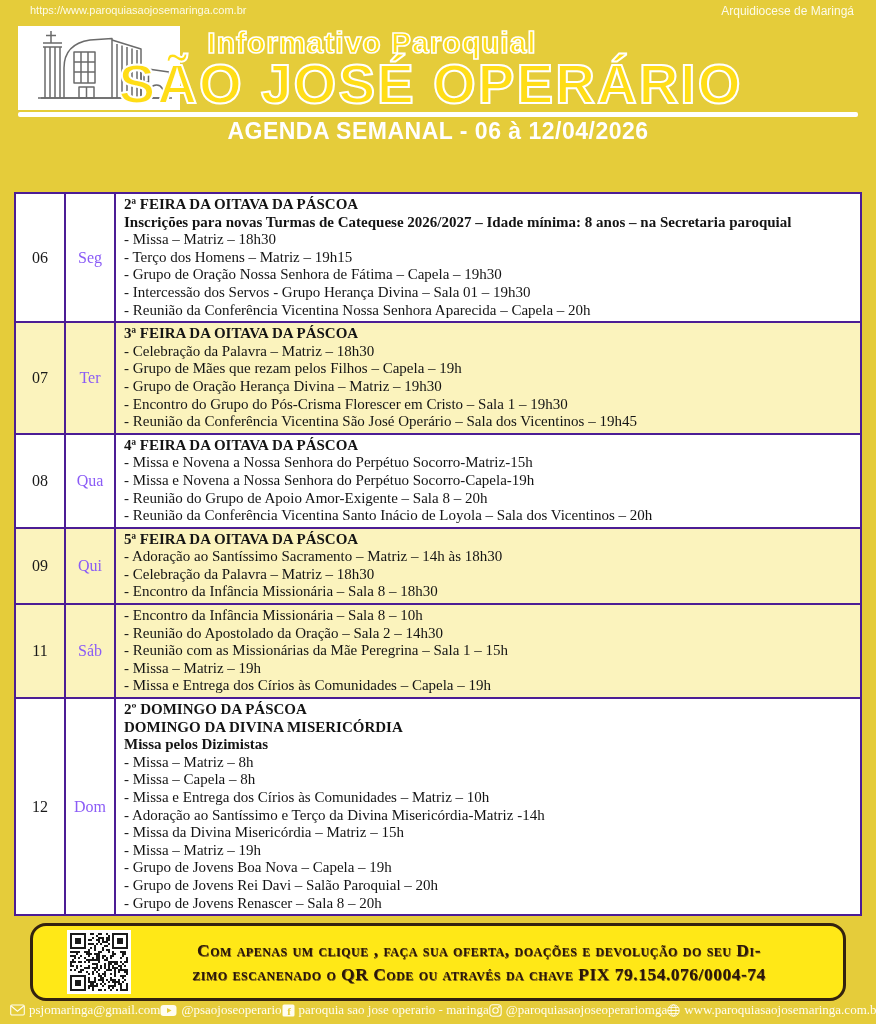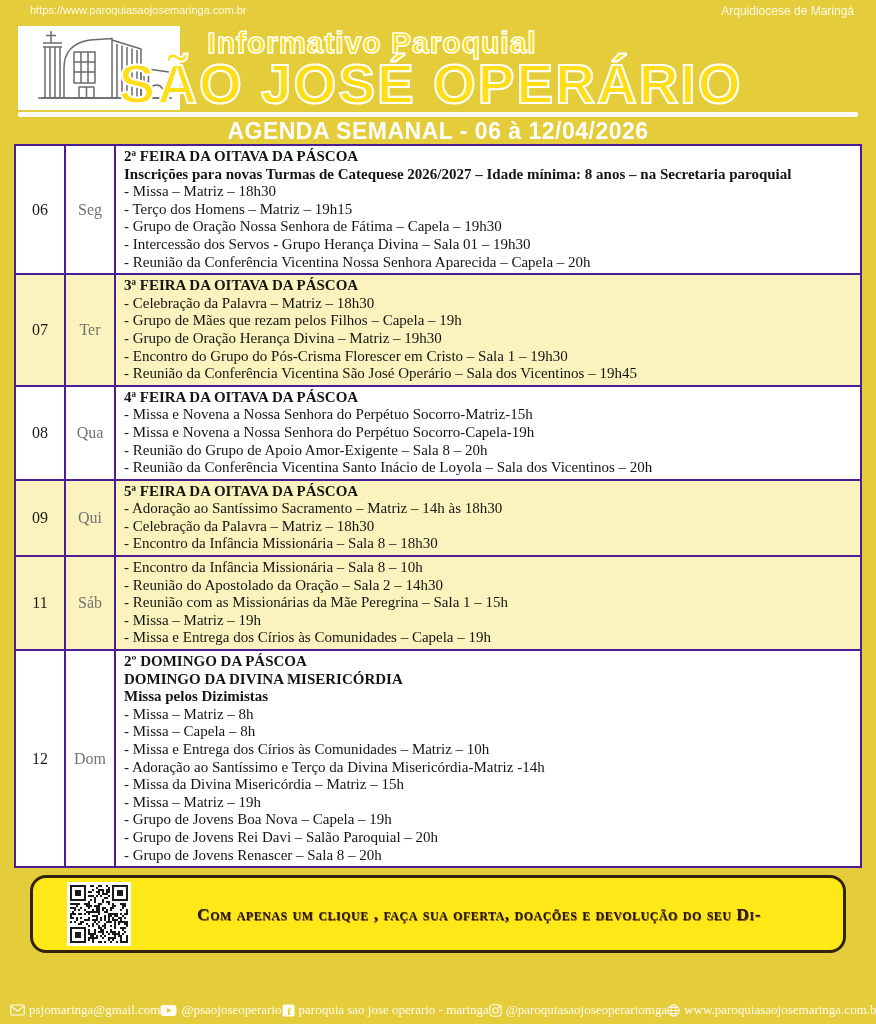--- a/index.html
+++ b/index.html
@@ -2,21 +2,21 @@
 <html><head>
 <meta charset="utf-8">
 <style>
   html,body{margin:0;padding:0;}
   body{
     width:876px;height:1024px;overflow:hidden;position:relative;
     background:#e5cc3a;
     font-family:"Liberation Serif",serif;
   }
   
-  .header{position:relative;height:144px;}
+  .header{position:relative;height:192px;}
   .top-url{position:absolute;left:30px;top:4px;font-family:"Liberation Sans",sans-serif;
     font-size:11px;color:#fdfbe8;}
   .top-diocese{position:absolute;right:22px;top:4px;font-family:"Liberation Sans",sans-serif;
     font-size:12px;color:#fdfbe8;}
   .logo-box{position:absolute;left:18px;top:26px;width:162px;height:84px;background:#ffffff;
     display:flex;align-items:center;justify-content:center;}
   .subtitle{
     position:absolute;left:0;right:0;top:26px;text-align:center;transform:translateX(-66px);
     font-family:"Liberation Sans",sans-serif;font-weight:bold;font-size:30px;letter-spacing:1px;
     color:#ffdd17;-webkit-text-stroke:1.6px #ffffff;
@@ -32,21 +32,21 @@
   .agenda-banner{
     position:absolute;left:0;right:0;top:118px;text-align:center;
     font-family:"Liberation Sans",sans-serif;font-weight:bold;font-size:23px;
     color:#ffffff;letter-spacing:0.5px;
   }
   
   table.schedule{border-collapse:collapse;margin:0 0 0 14px;width:848px;background:#ffffff;}
   table.schedule td{border:2px solid #4c1d95;vertical-align:middle;}
   tr.alt td{background:#fbf3bd;}
   td.day-num{width:46px;text-align:center;font-size:16px;color:#1a1a1a;}
-  td.day-abbr{width:46px;text-align:center;font-size:16px;color:#737373;}
+  td.day-abbr{width:46px;text-align:center;font-size:16px;color:#8b5cf6;}
   td.events{padding:2px 8px;}
   td.events div{font-size:15px;line-height:17.6px;color:#141414;}
   td.events div.bold{font-weight:bold;}
   
   .pix-banner{
     position:relative;margin:7px auto 0 auto;width:810px;height:72px;
     background:#ffe817;border:3px solid #33220f;border-radius:16px;
     display:flex;align-items:center;
   }
   .qr-box{width:64px;height:64px;background:#ffffff;margin-left:34px;flex:0 0 auto;
@@ -450,20 +450,21 @@
         <rect x="0.5" y="0.5" width="7" height="7" fill="none" stroke="#1a1a1a" stroke-width="1"></rect>
         <rect x="2.5" y="2.5" width="3" height="3" fill="#1a1a1a"></rect>
         <rect x="21.5" y="0.5" width="7" height="7" fill="none" stroke="#1a1a1a" stroke-width="1"></rect>
         <rect x="23.5" y="2.5" width="3" height="3" fill="#1a1a1a"></rect>
         <rect x="0.5" y="21.5" width="7" height="7" fill="none" stroke="#1a1a1a" stroke-width="1"></rect>
         <rect x="2.5" y="23.5" width="3" height="3" fill="#1a1a1a"></rect>
       </svg>
   </div>
   <div class="pix-text">
     <div>Com apenas um clique , faça sua oferta, doações e devolução do seu Di-</div>
+    <div>zimo escanenado  o QR Code ou através da chave   PIX   79.154.076/0004-74</div>
   </div>
 </div>
 
 <div class="footer">
     <div class="footer-item">
       <span>
         <svg width="15" height="12" viewBox="0 0 15 12">
           <rect x="0.7" y="1" width="13.6" height="10" rx="1.2" fill="none" stroke="#fffdf2" stroke-width="1.1"></rect>
           <path d="M1.2 2 L7.5 7.2 L13.8 2" fill="none" stroke="#fffdf2" stroke-width="1.1"></path>
         </svg>

